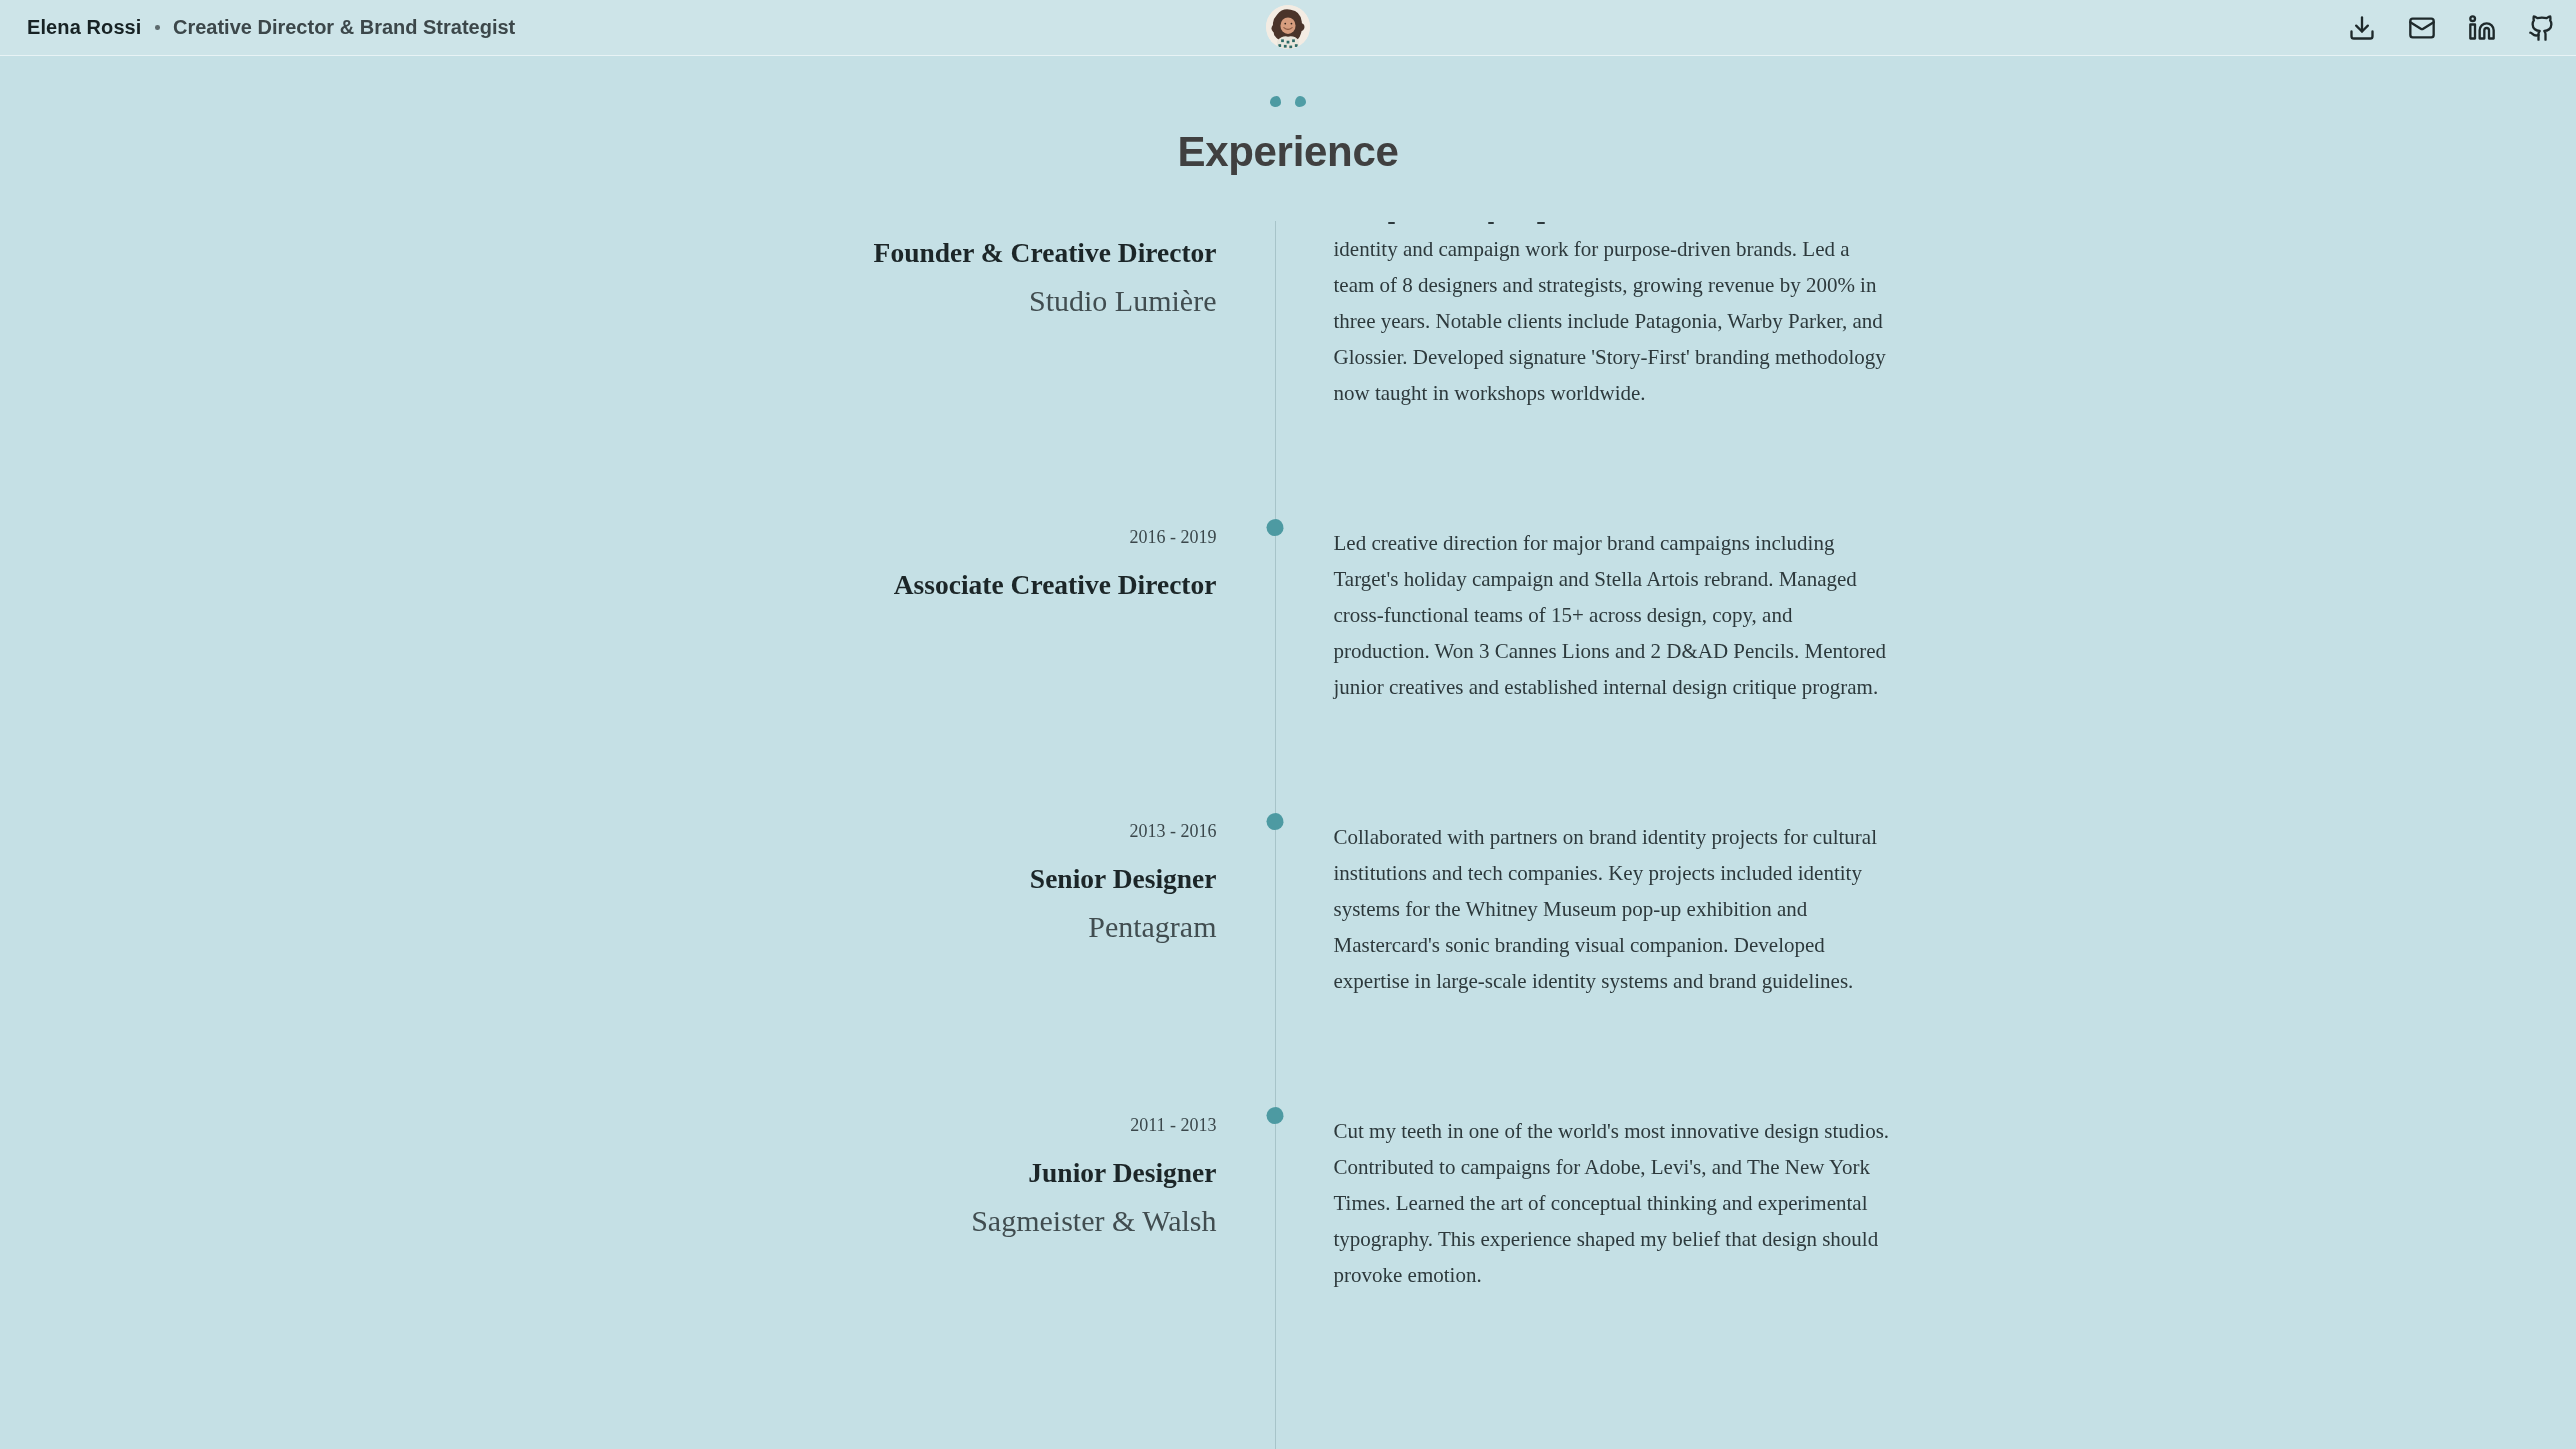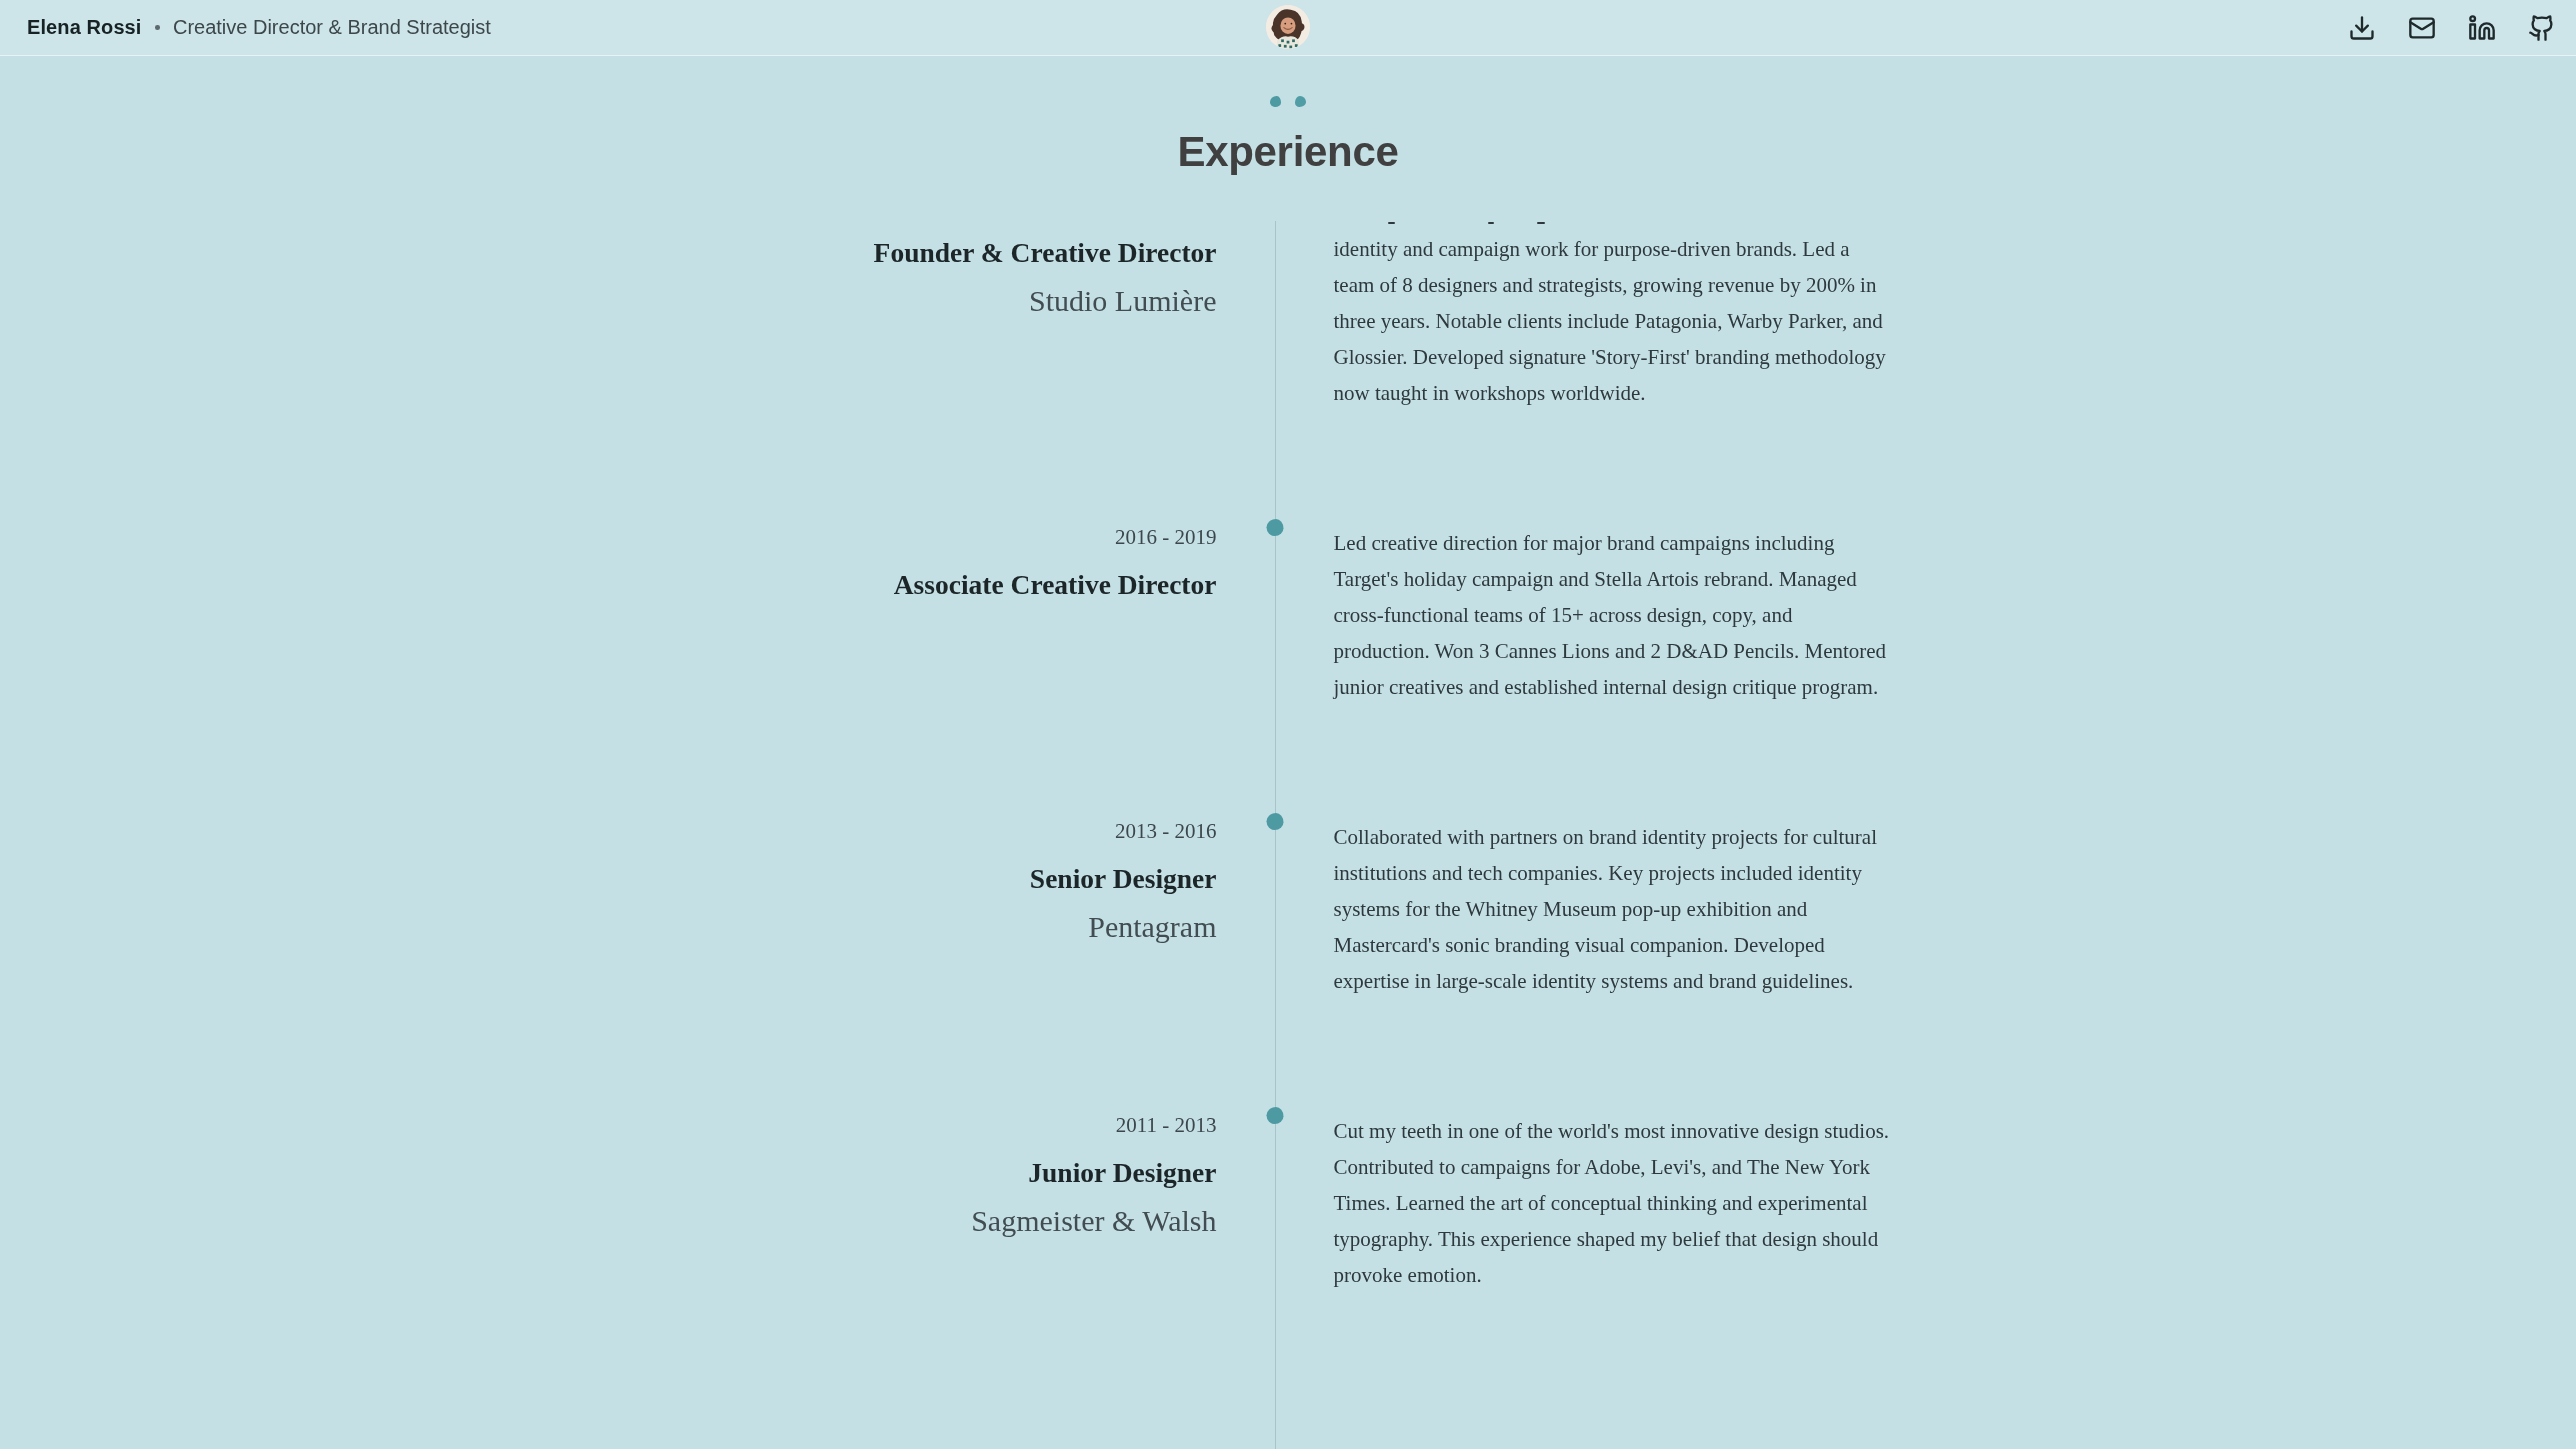--- a/index.html
+++ b/index.html
@@ -19,21 +19,21 @@
     background: #cde4e8;
     border-bottom: 1.3px solid rgba(255,255,255,0.55);
     display: flex;
     align-items: center;
     padding: 0 20px 0 27px;
     text-align: center;
   }
   .topbar-left { display: flex; align-items: center; gap: 13.4px; flex: 1; }
   .person-name { font-size: 20px; font-weight: 700; color: #172224; letter-spacing: 0.1px; }
   .sep-dot { width: 4.7px; height: 4.7px; border-radius: 50%; background: #5d6a6d; }
-  .person-role { font-size: 20px; font-weight: 400; color: #3c474a; }
+  .person-role { font-size: 20px; font-weight: 700; color: #3c474a; }
 
   .avatar {
     position: absolute; left: 50%; top: 5.4px; transform: translateX(-50%);
     width: 44px; height: 44px; border-radius: 50%; overflow: hidden;
     background: #f3ece3; cursor: pointer; border: none;
   }
   .avatar svg { display: block; width: 100%; height: 100%; }
 
   .topbar-right { display: flex; align-items: center; gap: 32px; }
   .icon-btn {
@@ -70,21 +70,21 @@
   }
   .tl-item {
     position: relative;
     display: grid;
     grid-template-columns: 530px 117px 557px;
     margin-bottom: 114px;
     font-family: Liberation Serif, serif;
   }
   .tl-left { text-align: right; }
   .tl-item.first .tl-left { padding-top: 14.8px; }
-  .tl-dates { font-size: 21px; line-height: 25.5px; color: #3b474b; margin-bottom: 16px; }
+  .tl-dates { font-size: 18px; line-height: 25.5px; color: #3b474b; margin-bottom: 16px; }
   .tl-role { font-size: 27.5px; line-height: 36px; font-weight: 700; color: #1c2628; }
   .tl-company { font-size: 30px; line-height: 29.5px; color: #414d50; margin-top: 14.8px; }
 
   .tl-center { position: relative; }
   .tl-dot {
     position: absolute; left: 50%; top: -6.7px; transform: translateX(-50%);
     width: 17px; height: 17px; background: #4d9aa2;
     border-radius: 56% 44% 52% 48% / 48% 55% 45% 52%;
   }
 

